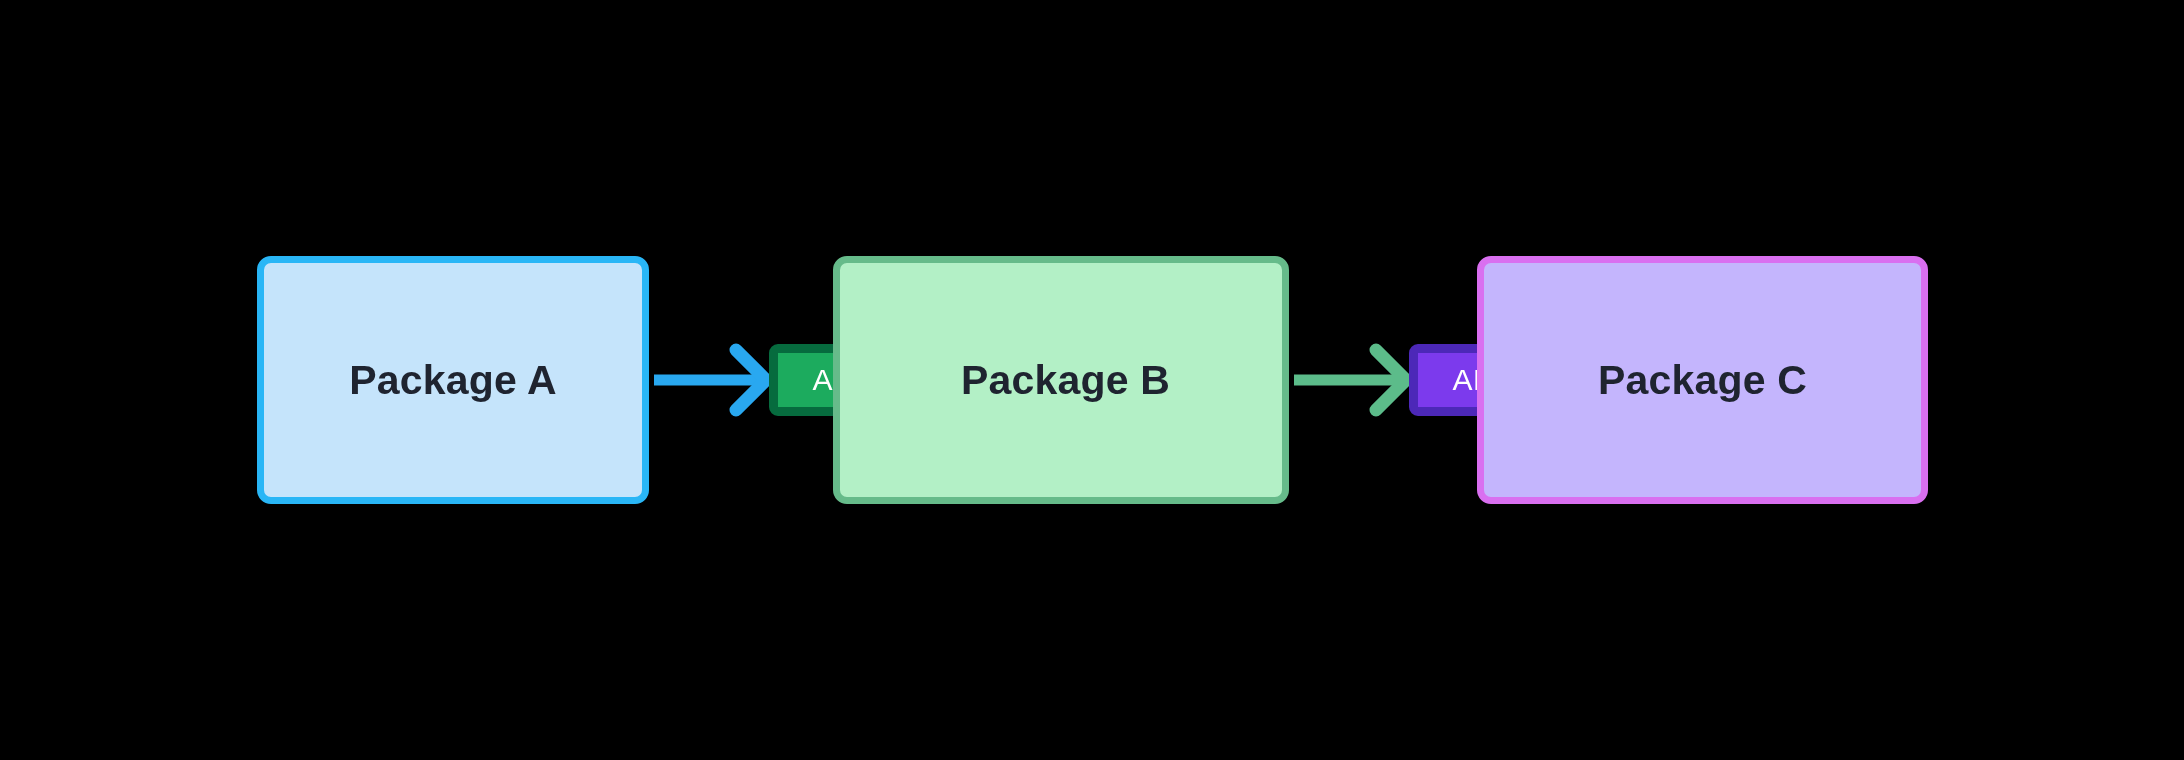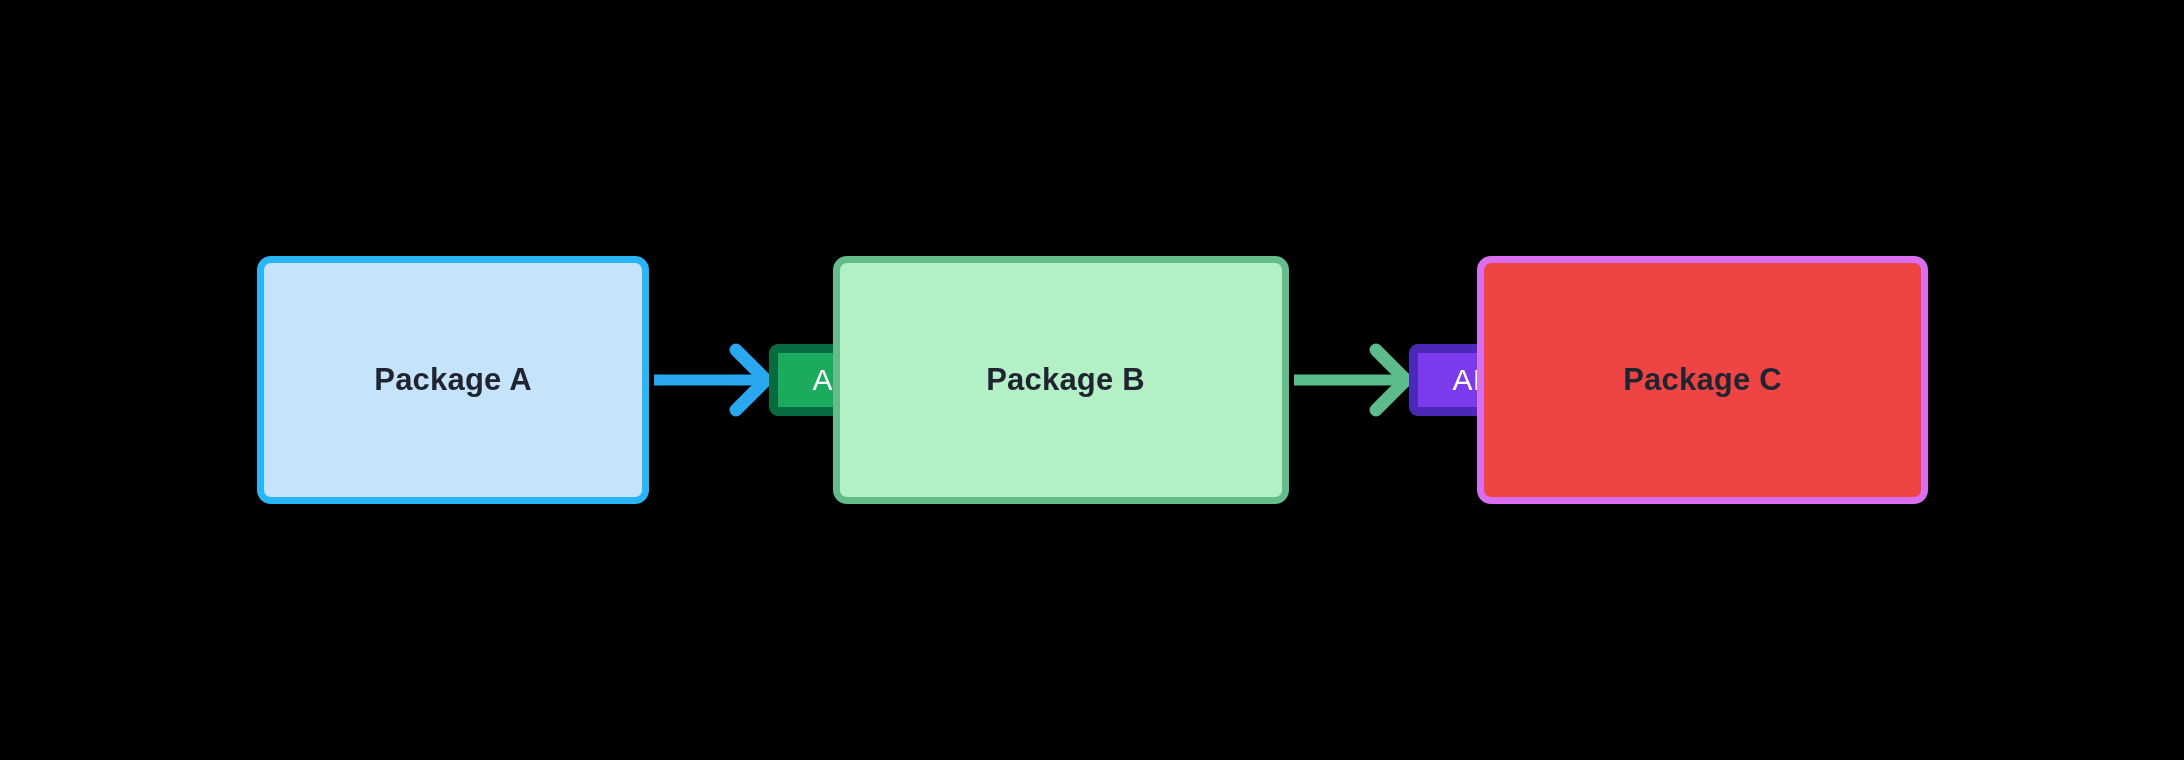--- a/index.html
+++ b/index.html
@@ -24,21 +24,21 @@
   .pkg-box {
     position: absolute;
     box-sizing: border-box;
     border-style: solid;
     border-radius: 14px;
     display: flex;
     align-items: center;
     justify-content: center;
   }
   .pkg-label {
-    font-size: 31px;
+    font-size: 41px;
     font-weight: bold;
     color: #1f2430;
     letter-spacing: 0.2px;
     white-space: nowrap;
   }
 
   #pkg-a {
     left: 257px;
     top: 256px;
     width: 392px;
@@ -57,21 +57,21 @@
     background: #b3f0c6;
     padding-left: 9px;
   }
   #pkg-c {
     left: 1477px;
     top: 256px;
     width: 451px;
     height: 248px;
     border-width: 7px;
     border-color: #d96ff0;
-    background: #ef4444;
+    background: #c4b5fd;
   }
 
   
   .arrow {
     position: absolute;
     top: 338px;
     height: 84px;
   }
   #arrow-a-to-b {
     left: 650px;

